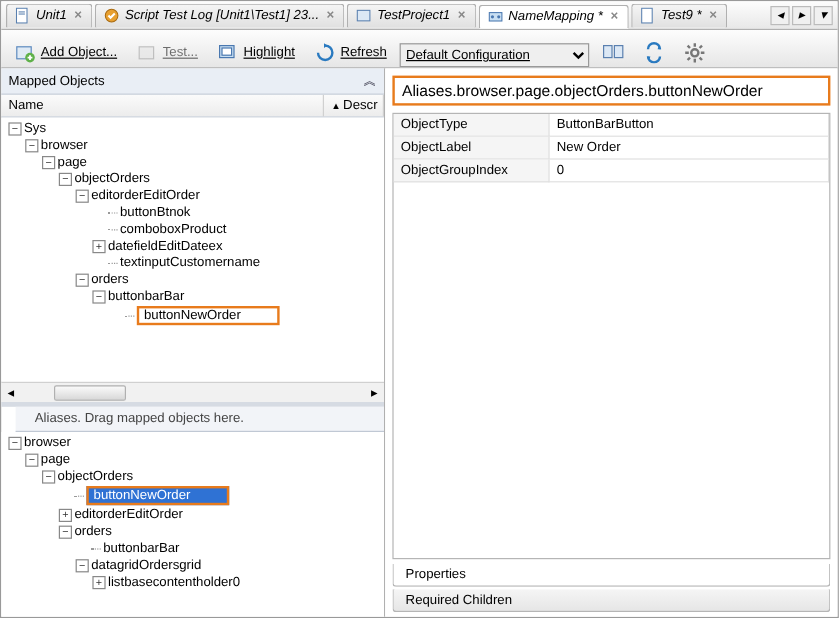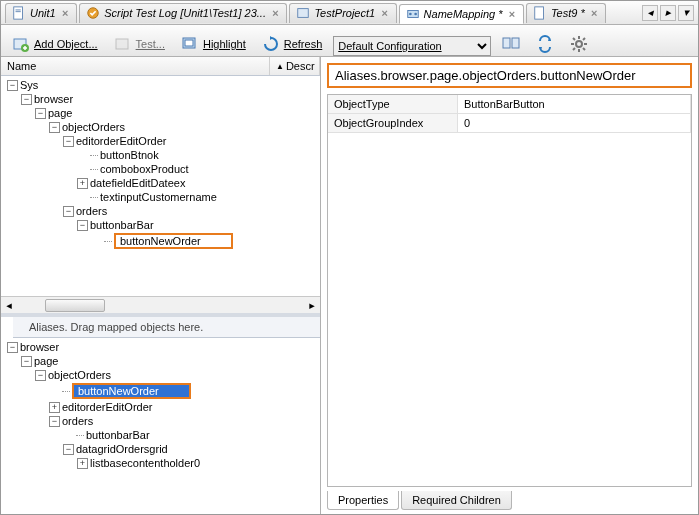--- a/index.html
+++ b/index.html
@@ -35,21 +35,21 @@
 .splitter { height: 4px; background: #d6dbe3; cursor: row-resize; }
 .aliases { flex: 1; display: flex; flex-direction: column; }
 .aliases-head { background: #f2f4f8; color: #444; padding: 4px 16px; border-bottom: 1px solid #c0c8d4; margin-left: 12px; }
 .right { flex: 1; display: flex; flex-direction: column; background: #fff; }
 .path-box { margin: 6px; padding: 3px 6px; border: 2px solid #e87b1c; background: #fff; font-size: 13px; }
 .props { flex: 1; margin: 0 6px 4px 6px; border: 1px solid #b5b5b5; overflow: auto; background: #fff; }
 .prop-row { display: flex; }
 .prop-row div { padding: 3px 6px; border-bottom: 1px solid #e0e0e0; border-right: 1px solid #e0e0e0; }
 .prop-row div:first-child { width: 130px; background: #f5f5f5; }
 .prop-row div:last-child { flex: 1; }
-.bottom-tabs { display: flex; gap: 2px; padding: 0 6px 4px 6px; }
+.bottom-tabs { display: flex; gap: 2px; padding: 0 6px 4px 6px; flex-direction: column; }
 .bottom-tabs .btab { padding: 3px 10px; border: 1px solid #b5b5b5; border-top: none; background: linear-gradient(#f5f5f5,#e6e6e6); cursor: pointer; border-radius: 0 0 3px 3px; }
 .bottom-tabs .btab.active { background: #fff; }
 .tab-icon { width: 14px; height: 14px; display: inline-block; }
 </style>
 </head>
 <body>
 
 <div class="tabbar">
   <div class="tab">
     <svg class="tab-icon" viewBox="0 0 16 16">
@@ -155,20 +155,24 @@
           <line x1="3" y1="15" x2="5" y2="13"></line>
           <line x1="13" y1="5" x2="15" y2="3"></line>
         </g>
       </svg>
   </div>
 </div>
 
 <div class="main">
 
   <div class="left">
+    <div class="panel-header">
+      <span>Mapped Objects</span>
+      <span class="chev">︽</span>
+    </div>
     <div class="grid-head">
       <div>Name</div>
       <div style="display:flex;align-items:center;gap:2px;width:50px">
           <span style="font-size:8px">▲</span>
           <span>Descr</span>
         </div>
     </div>
     <div class="tree" style="height:220px;flex:none">
       <ul>
         <li>
@@ -345,20 +349,24 @@
   </div>
 
   <div class="right">
     <div class="path-box">Aliases.browser.page.objectOrders.buttonNewOrder</div>
     <div class="props">
       <div class="prop-row">
         <div>ObjectType</div>
         <div>ButtonBarButton</div>
       </div>
       <div class="prop-row">
+        <div>ObjectLabel</div>
+        <div>New Order</div>
+      </div>
+      <div class="prop-row">
         <div>ObjectGroupIndex</div>
         <div>0</div>
       </div>
     </div>
     <div class="bottom-tabs">
       <div class="btab active">Properties</div>
       <div class="btab">Required Children</div>
     </div>
   </div>
 </div>

